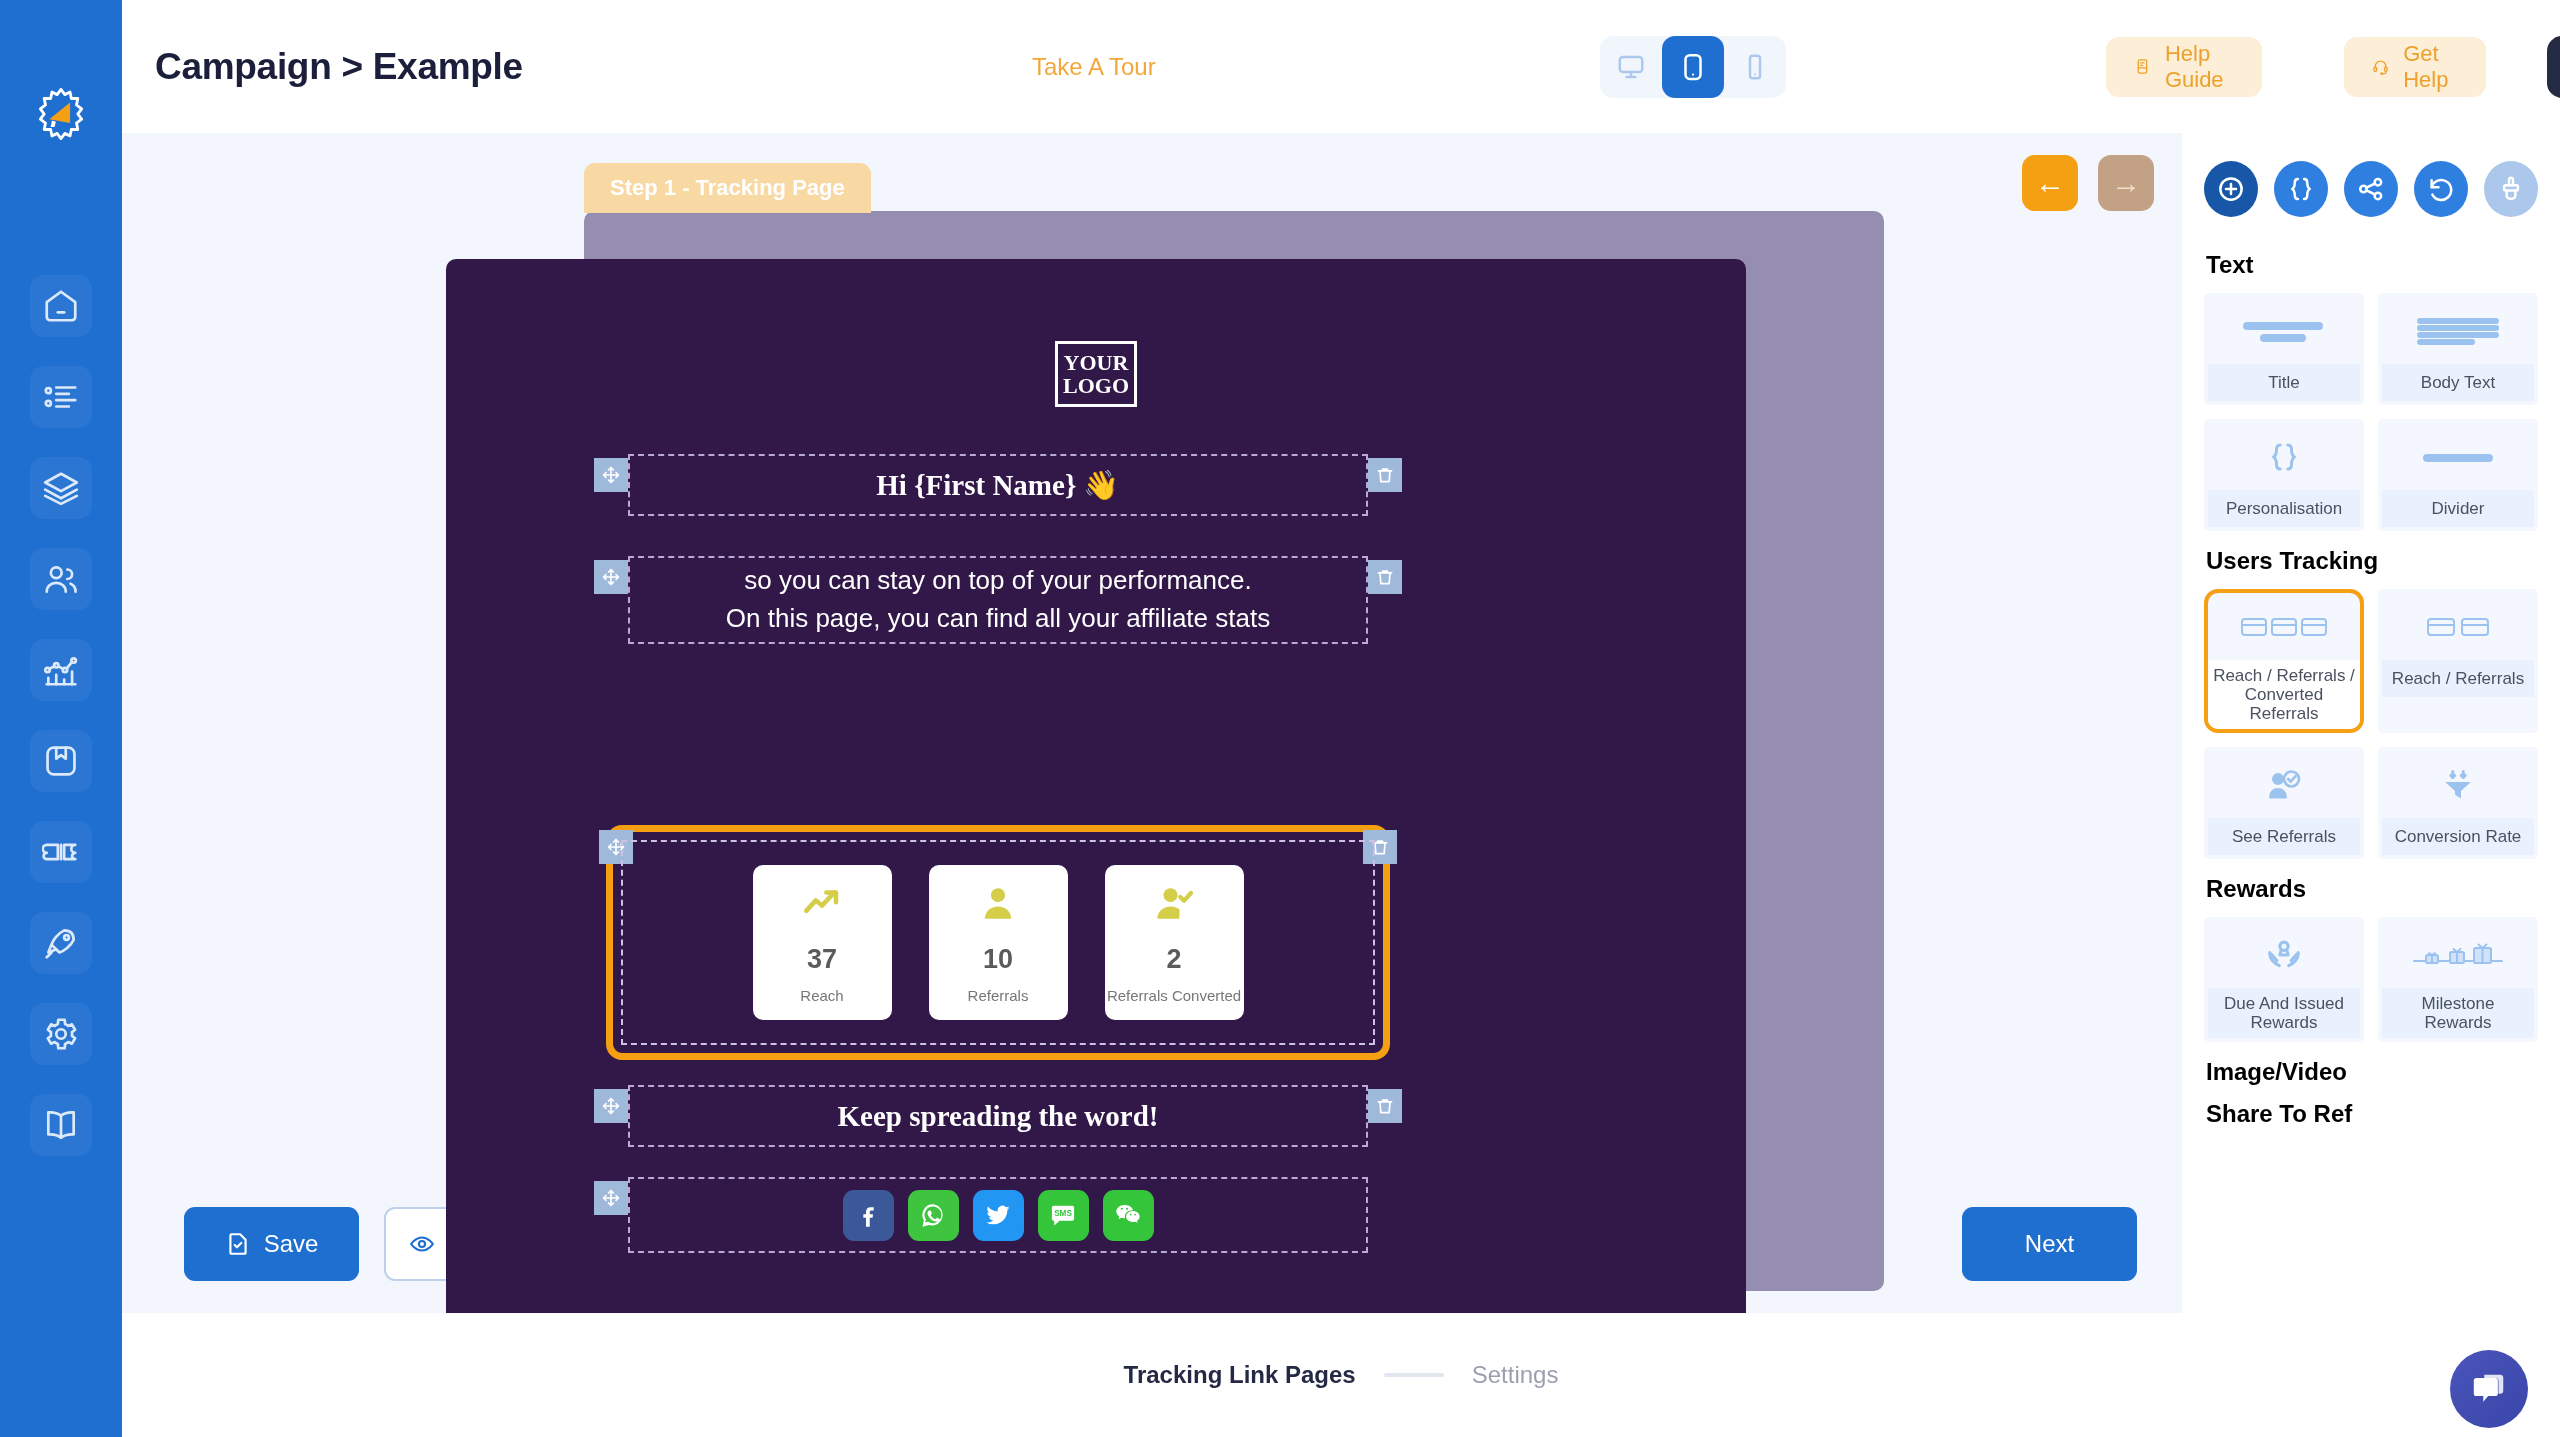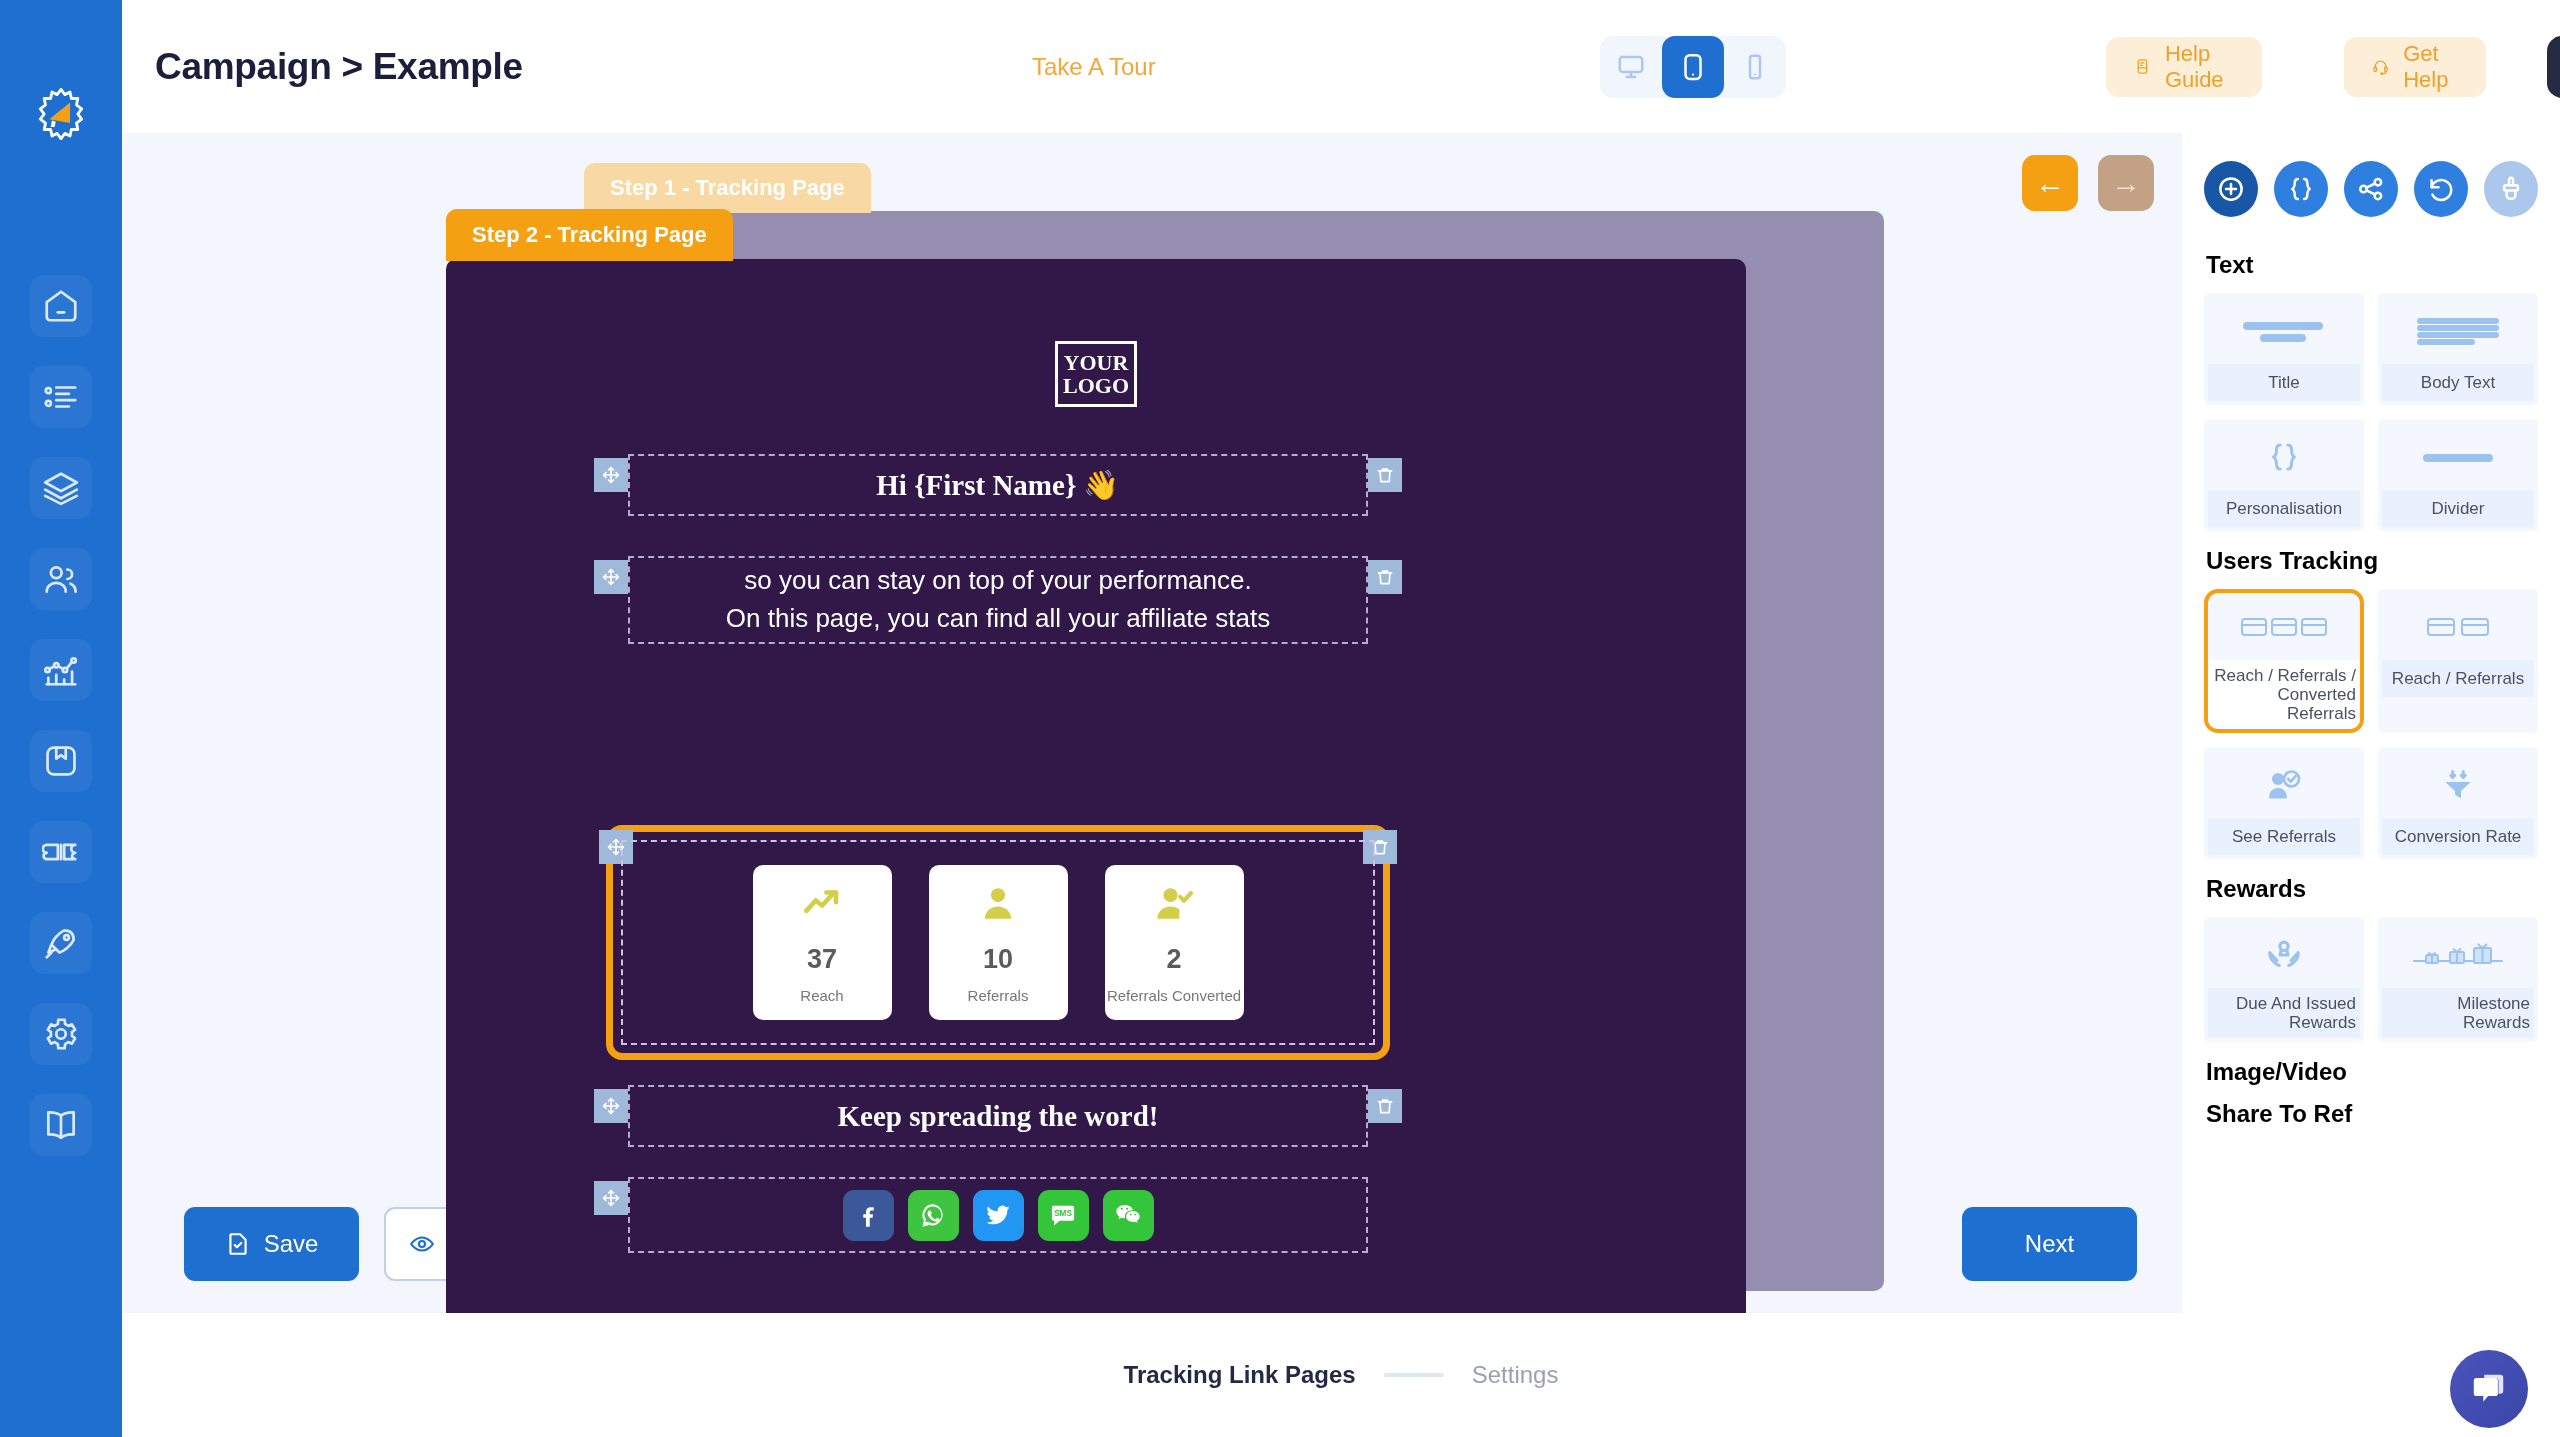--- a/index.html
+++ b/index.html
@@ -159,21 +159,21 @@
   .circ svg { width: 30px; height: 30px; stroke: #ffffff; fill: none; stroke-width: 2; stroke-linecap: round; stroke-linejoin: round; }
   .c-add { background: #1857a8; } .c-var { background: #2f7fe0; }
   .c-share { background: #2f7fe0; } .c-undo { background: #2f7fe0; }
   .c-brush { background: #abc8ec; }
   .sec-title { font-size: 24px; font-weight: bold; color: #000000; margin: 6px 0 14px 2px; }
   .grid { display: grid; grid-template-columns: 1fr 1fr; gap: 14px; margin-bottom: 16px; }
   .tile { background: #f4f8fe; border-radius: 5px; overflow: hidden; cursor: pointer; border: 4px solid transparent; }
   .tile.selected { border-color: #f5a012; border-radius: 14px; }
   .tile-art { height: 67px; display: flex; align-items: center; justify-content: center; }
   .tile-art svg { stroke: #9cc2ef; fill: none; stroke-width: 2; stroke-linecap: round; stroke-linejoin: round; }
-  .tile-lbl { background: #e8f1fd; text-align: right; font-size: 17px; color: #4a5160; padding: 6px 4px; line-height: 1.12; min-height: 37px; display: flex; align-items: center; justify-content: center; }
+  .tile-lbl { background: #e8f1fd; text-align: center; font-size: 17px; color: #4a5160; padding: 6px 4px; line-height: 1.12; min-height: 37px; display: flex; align-items: center; justify-content: center; }
   .tile.selected .tile-lbl { background: #ffffff; }
   .bar { background:#9cc2ef; border-radius: 3px; }
 
   
   .bottom { position: absolute; left: 122px; top: 1313px; width: 2438px; height: 124px; background: #ffffff; display: flex; align-items: center; justify-content: center; gap: 28px; }
   .bc-active { font-size: 24px; font-weight: bold; color: #242a45; cursor: pointer; }
   .bc-line { width: 60px; height: 4px; background: #e2e6ef; border-radius: 2px; }
   .bc-dim { font-size: 24px; color: #9aa0ae; cursor: pointer; }
   .chat-fab {
     position: absolute; left: 2450px; top: 1350px; width: 78px; height: 78px; border-radius: 50%;
@@ -316,21 +316,20 @@
     </div>
     <div class="avatar">K</div>
   </div>
 
   <div class="stage">
     <div class="canvas-wrap">
 
       <div class="step1-tab">Step 1 - Tracking Page</div>
       <div class="step1-body"></div>
 
-      <div class="step2-tab">Step 2 - Tracking Page</div>
 
       <div class="navarrows">
         <div class="navarrow on">←</div>
         <div class="navarrow off">→</div>
       </div>
 
       <div class="step2-body">
 
         <div class="pv-logo">
           <div>YOUR</div>

